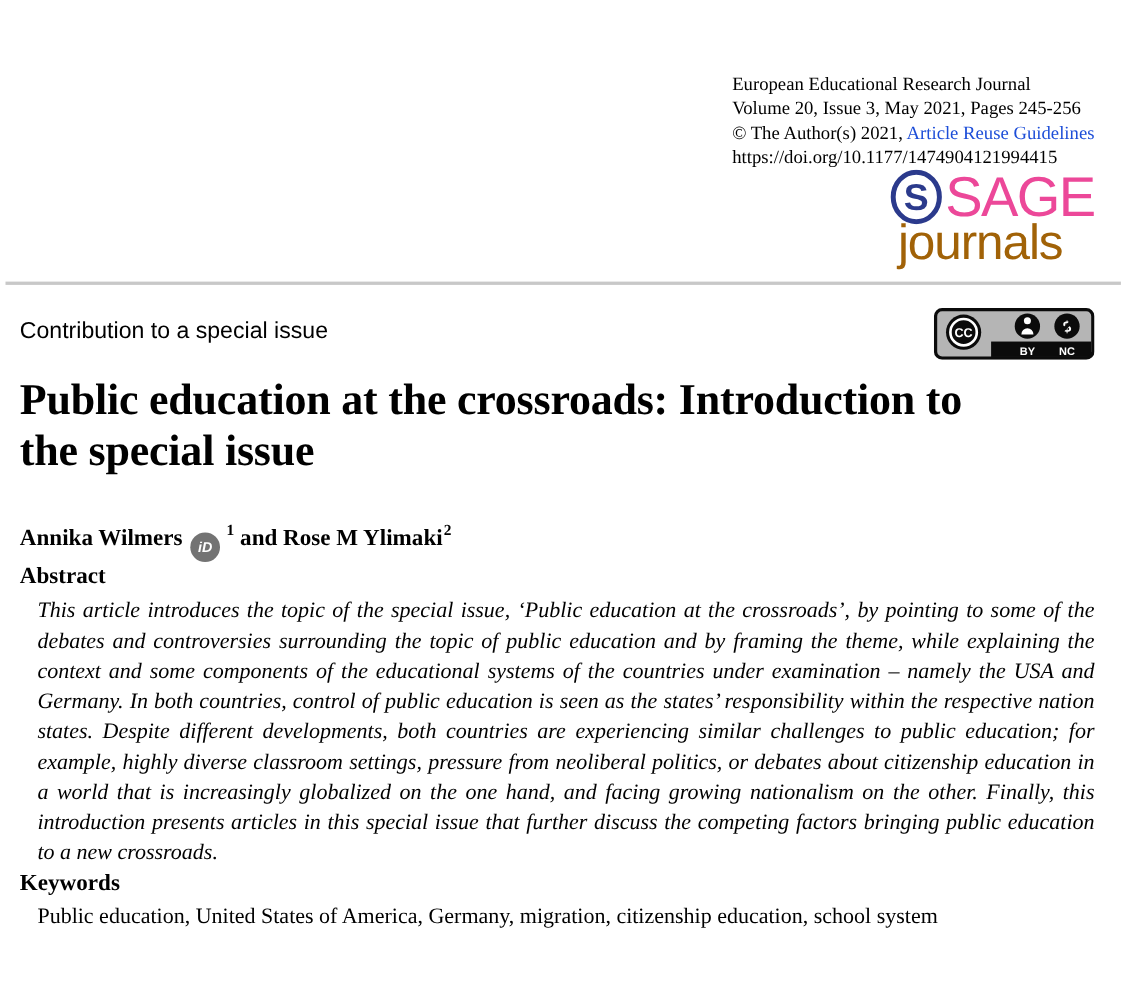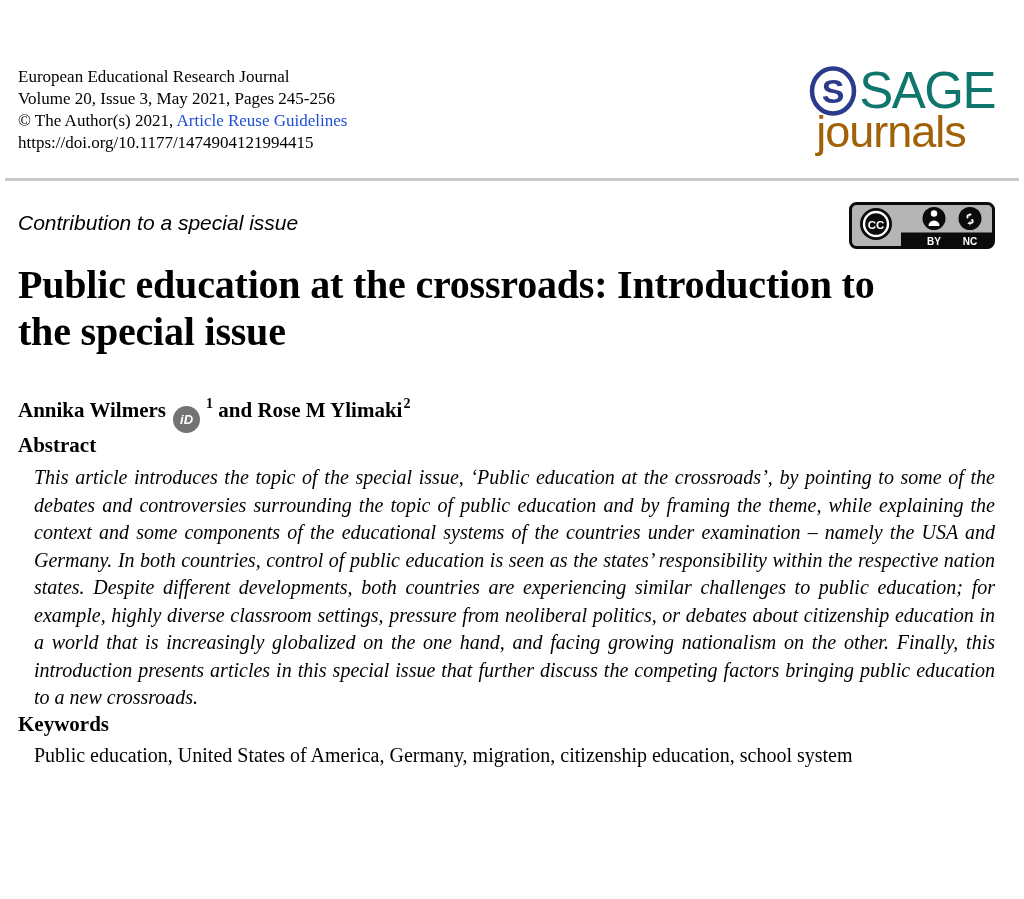--- a/index.html
+++ b/index.html
@@ -6,21 +6,21 @@
   html, body { margin: 0; padding: 0; background: #fff; }
   body {
     width: 1024px; height: 899px;
     font-family: "Liberation Serif", serif;
     color: #000;
     overflow: hidden;
   }
   .page { padding: 66px 29px 0 18px; }
 
   
-  .masthead { display: flex; justify-content: space-between; align-items: flex-start; min-height: 96px; }
+  .masthead { display: flex; justify-content: space-between; align-items: flex-end; min-height: 96px; flex-direction: column; }
   .journal-info { font-size: 17px; line-height: 22px; }
   .journal-info a.reuse-link { color: #1d4ed8; text-decoration: none; }
   .sage-logo { margin-top: 0; text-align: left; }
   .sage-row { display: flex; align-items: center; }
   .sage-word {
     font-family: "Liberation Sans", sans-serif;
     font-size: 51px; line-height: 48px; font-weight: 400;
     letter-spacing: -1.5px; margin-left: 2px;
   }
   .journals-word {
@@ -32,21 +32,21 @@
   
   .rule {
     border: none; border-top: 3px solid #c8c8c8;
     margin: 16px -24px 0 -13px;
   }
 
   
   .section-row { display: flex; justify-content: space-between; align-items: flex-start; margin-top: 21px; }
   .section-label {
     font-family: "Liberation Sans", sans-serif;
-    font-style: italic; font-size: 21px; padding-top: 9px;
+    font-size: 21px; padding-top: 9px;
   }
   .cc-badge { display: block; }
 
   
   h1.article-title {
     margin: 12px 0 0 0;
     font-size: 40px; line-height: 47px; font-weight: bold;
     letter-spacing: -0.2px;
     max-width: 880px;
   }
@@ -91,21 +91,21 @@
       <div><span>© The Author(s) 2021, </span><a class="reuse-link">Article Reuse Guidelines</a></div>
       <div>https://doi.org/10.1177/1474904121994415</div>
     </div>
 
     <div class="sage-logo">
       <div class="sage-row">
         <svg width="48" height="50" viewBox="0 0 48 50">
           <ellipse cx="24" cy="25" rx="21" ry="22.5" fill="none" stroke="#2B3A8C" stroke-width="4.5"></ellipse>
           <text x="24" y="37" text-anchor="middle" font-family="Liberation Sans, sans-serif" font-size="34" font-weight="bold" fill="#2B3A8C">S</text>
         </svg>
-        <span class="sage-word" style="color:#0f766e">SAGE</span>
+        <span class="sage-word" style="color:#ec4899">SAGE</span>
       </div>
       <div class="journals-word" style="color:#a16207">journals</div>
     </div>
   </header>
 
   <hr class="rule">
 
   <div class="section-row">
     <div class="section-label">Contribution to a special issue</div>
 

